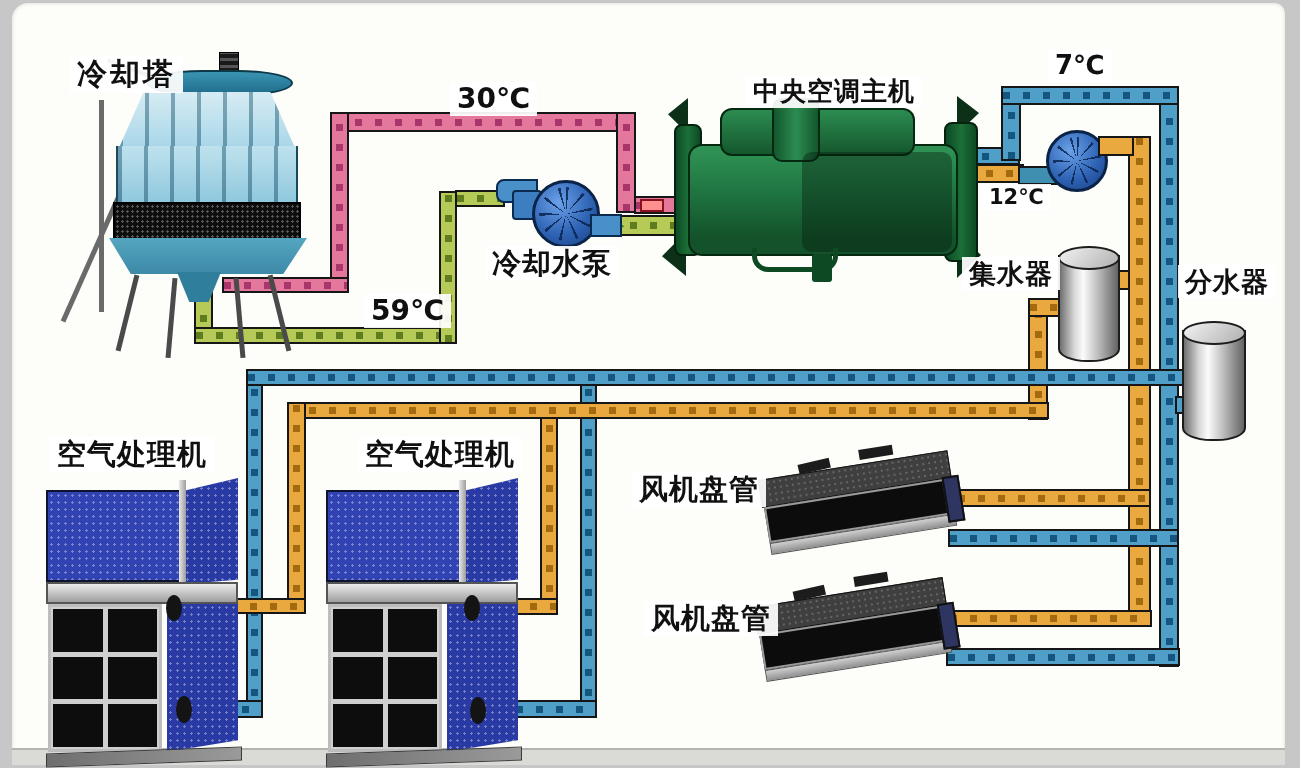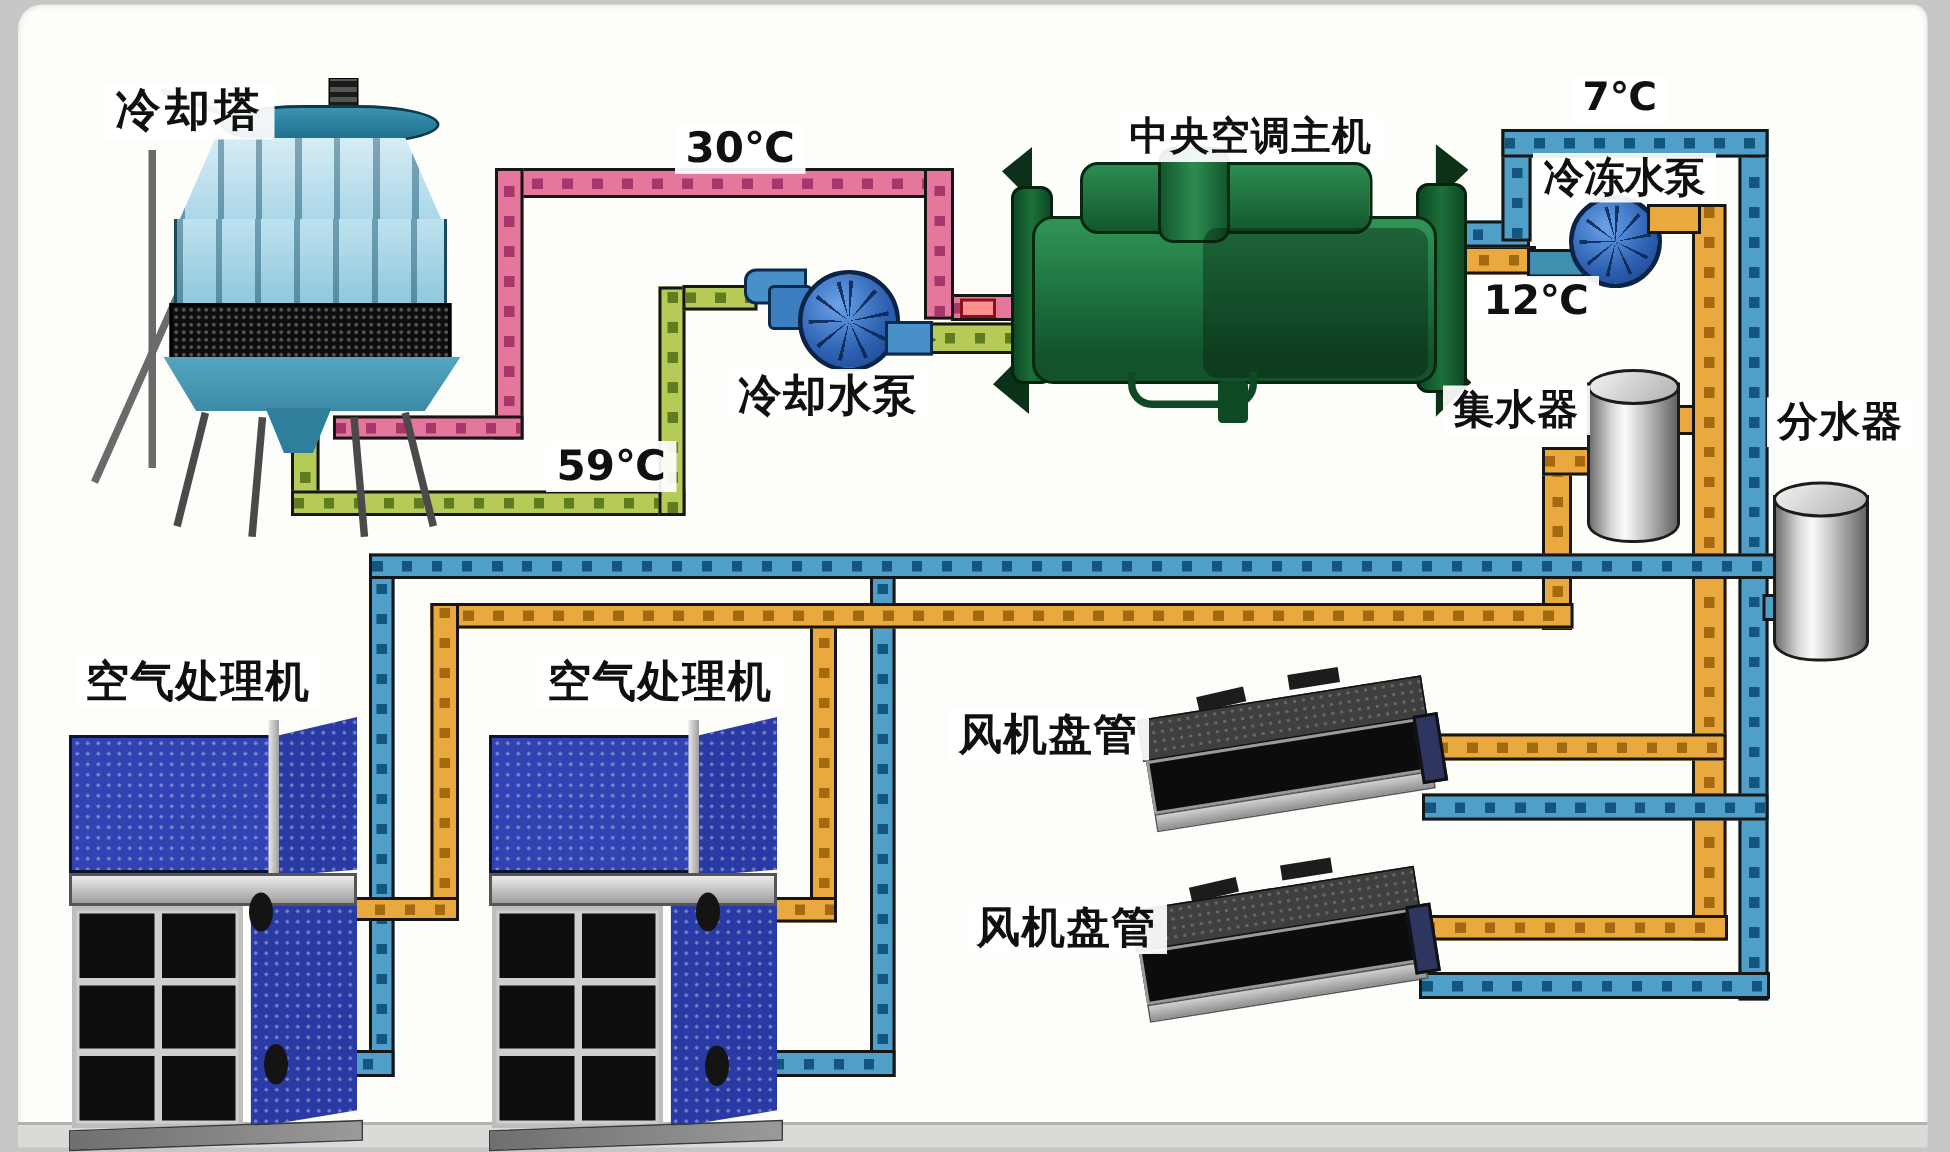--- a/index.html
+++ b/index.html
@@ -217,21 +217,20 @@
     <div class="abs" style="left:2px;top:78px;width:188px;height:12px;background:linear-gradient(180deg,#d0d0d0,#8f8f8f);border:1px solid #555;"></div>
     <div class="abs" style="left:182px;top:40px;width:17px;height:46px;background:#2e3560;border:2px solid #111;"></div>
   </div>
 
   <div class="lbl" style="left:33px;top:56px;font-size:30px;letter-spacing:3px;margin-left:37px;">冷却塔</div>
   <div class="lbl" style="left:450px;top:82px;font-size:28px;">30℃</div>
   <div class="lbl" style="left:746px;top:76px;font-size:26px;letter-spacing:1px;">中央空调主机</div>
   <div class="lbl" style="left:485px;top:246px;font-size:29px;letter-spacing:1px;text-align:center;">冷却水泵</div>
   <div class="lbl" style="left:364px;top:294px;font-size:28px;">59℃</div>
   <div class="lbl" style="left:1048px;top:50px;font-size:26px;">7℃</div>
-  <div class="lbl" style="left:1022px;top:102px;font-size:27px;letter-spacing:0;">冷冻水泵</div>
-  <div class="lbl" style="left:982px;top:184px;font-size:27px;text-align:center;">12℃</div>
+  <div class="lbl" style="left:982px;top:184px;font-size:21px;text-align:center;">12℃</div>
   <div class="lbl" style="left:962px;top:257px;font-size:27px;letter-spacing:1px;">集水器</div>
   <div class="lbl" style="left:1178px;top:265px;font-size:27px;letter-spacing:1px;">分水器</div>
   <div class="lbl" style="left:50px;top:437px;font-size:29px;letter-spacing:1px;">空气处理机</div>
   <div class="lbl" style="left:358px;top:437px;font-size:29px;letter-spacing:1px;">空气处理机</div>
   <div class="lbl" style="left:632px;top:472px;font-size:29px;letter-spacing:1px;">风机盘管</div>
   <div class="lbl" style="left:644px;top:601px;font-size:29px;letter-spacing:1px;">风机盘管</div>
 </div>
 
 </body></html>

